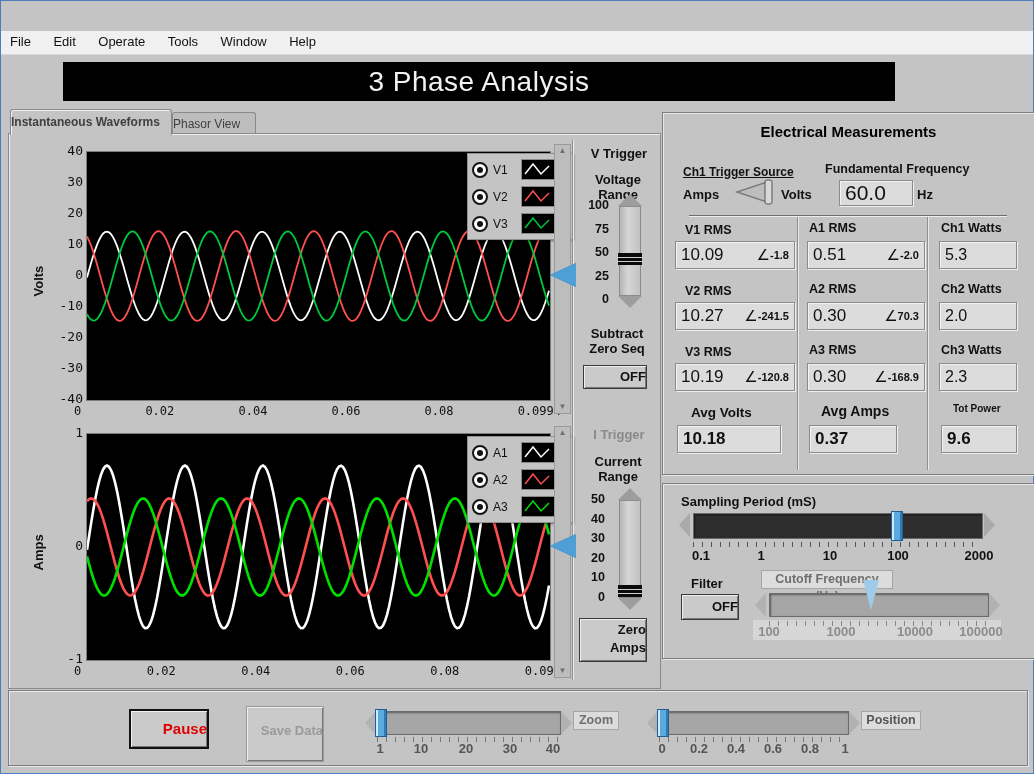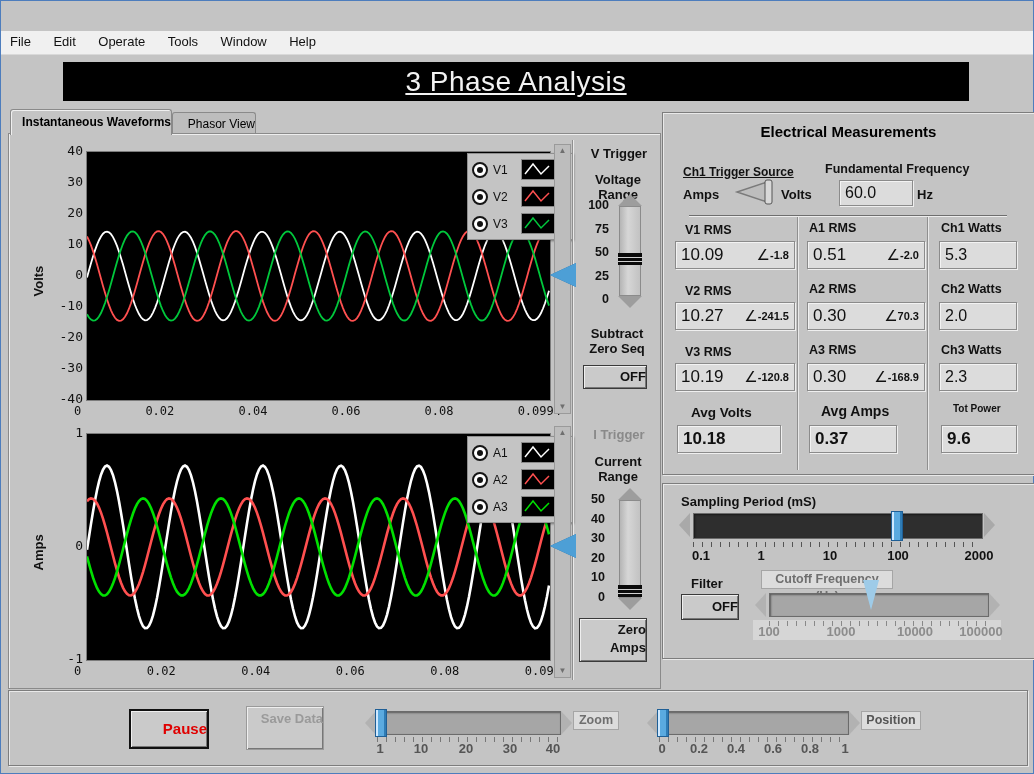--- a/index.html
+++ b/index.html
@@ -9,25 +9,25 @@
   
   .titlebar{position:absolute;left:1px;top:1px;width:1032px;height:30px;background:#f2f2f2;}
   .appicon{position:absolute;left:12px;top:7px;width:19px;height:16px;background:#3c3c3c;border-radius:3px;}
   .appicon:before{content:"";position:absolute;left:2px;top:2px;width:15px;height:3px;background:#fff;}
   .appicon:after{content:"";position:absolute;left:6px;top:7px;border-left:7px solid #fff;border-top:4px solid transparent;border-bottom:4px solid transparent;}
   .apptitle{position:absolute;left:38px;top:8px;font-size:12.5px;color:#111;}
   .winbtn{position:absolute;top:0;width:46px;height:30px;text-align:center;line-height:30px;font-size:14px;color:#222;}
   .menubar{position:absolute;left:1px;top:31px;width:1032px;height:23px;background:#f0f0f0;border-bottom:1px solid #d9d9d9;}
   .menuitem{display:inline-block;padding:3px 9px;font-size:13px;color:#111;}
   
-  .banner{position:absolute;left:63px;top:62px;width:906px;height:39px;background:#000;color:#f2f2f2;
-    text-align:center;line-height:39px;font-size:28px;letter-spacing:.5px;text-decoration:underline;}
+  .banner{position:absolute;left:63px;top:62px;width:832px;height:39px;background:#000;color:#f2f2f2;
+    text-align:center;line-height:39px;font-size:28px;letter-spacing:.5px;}
   
   .tab{position:absolute;background:#c4c4c4;border:1px solid #8a8a8a;border-bottom:none;border-radius:3px 3px 0 0;
-    text-align:right;font-size:12px;color:#000000;}
+    text-align:left;font-size:12px;color:#404040;}
   .tab.active{left:10px;top:109px;width:160px;height:25px;line-height:25px;font-weight:bold;z-index:3;
     box-shadow:inset 1px 1px 0 #efefef;}
   .tab.inactive{left:172px;top:112px;width:82px;height:22px;line-height:22px;background:#bdbdbd;}
   .tabframe{position:absolute;left:8px;top:133px;width:651px;height:554px;background:#c4c4c4;
     border:1px solid #8a8a8a;box-shadow:inset 1px 1px 0 #eee;z-index:2;}
   
   .plot{position:absolute;background:#000;border:1px solid #7c7c7c;}
   .axislabel{position:absolute;font-weight:bold;font-size:13px;color:#111;transform:rotate(-90deg);transform-origin:center;}
   .ylabels{position:absolute;display:flex;flex-direction:column;justify-content:space-between;
     font-family:"DejaVu Sans Mono",monospace;font-size:13px;color:#111;text-align:right;}
@@ -262,21 +262,21 @@
     <div class="clabel" style="left:20px;top:52px;text-decoration:underline;font-size:12px">Ch1 Trigger Source</div>
     <div class="clabel" style="left:20px;top:74px;font-size:13px">Amps</div>
     <svg style="position:absolute;left:68px;top:66px" width="46" height="26">
       <polygon points="36,3 6,13 36,23" fill="#bdbdbd" stroke="#7a7a7a" stroke-width="1.5"></polygon>
       <rect x="34" y="1" width="7" height="24" rx="2" fill="#d8d8d8" stroke="#555"></rect>
     </svg>
     <div class="clabel" style="left:118px;top:74px;font-size:13px">Volts</div>
 
     <div class="clabel" style="left:162px;top:49px;font-size:12.5px">Fundamental Frequency</div>
     <div class="numbox" style="left:176px;top:67px;width:62px;height:24px">
-      <span class="nval" style="font-size:16px">60.0</span>
+      <span class="nval" style="font-size:21px">60.0</span>
     </div>
     <div class="clabel" style="left:254px;top:74px;font-size:13px">Hz</div>
 
     <div class="hline" style="left:26px;top:102px;width:318px"></div>
     <div class="vline-sep" style="left:134px;top:104px;height:253px"></div>
     <div class="vline-sep" style="left:264px;top:104px;height:253px"></div>
 
     <div class="clabel" style="left:22px;top:110px">V1 RMS</div>
     <div class="numbox" style="left:12px;top:128px;width:108px;height:26px">
       <span class="nval">10.09</span>
@@ -377,21 +377,21 @@
     <div class="scalestrip" style="left:90px;top:136px;width:248px;height:20px"></div>
     <div class="hticks" style="left:106px;top:137px;width:218px;opacity:.6"></div>
     <span class="ticklab gray" style="left:106px;top:140px">100</span>
     <span class="ticklab gray" style="left:178px;top:140px">1000</span>
     <span class="ticklab gray" style="left:252px;top:140px">10000</span>
     <span class="ticklab gray" style="left:318px;top:140px">100000</span>
   </div>
 
   <div class="panel" style="left:8px;top:690px;width:1018px;height:74px">
     <div class="btn3d" style="left:120px;top:18px;width:76px;height:36px;line-height:36px;border:2px solid #111;font-size:15px;color:#e00000">Pause</div>
-    <div class="btn3d" style="left:237px;top:15px;width:76px;height:40px;line-height:19px;padding-top:2px;color:#9a9a9a;border:1px solid #9a9a9a">Save Data</div>
+    <div class="btn3d" style="left:237px;top:15px;width:76px;height:40px;line-height:19px;padding-top:14px;color:#9a9a9a;border:1px solid #9a9a9a">Save Data</div>
 
     <div class="harrow left" style="left:356px;top:20px;opacity:.65"></div>
     <div class="htrack lite" style="left:368px;top:20px;width:182px;height:22px"></div>
     <div class="bluehandle" style="left:366px;top:18px;height:26px"></div>
     <div class="harrow right" style="left:552px;top:20px;opacity:.65"></div>
     <div class="hticks" style="left:368px;top:46px;width:182px;opacity:.7"></div>
     <span class="ticklab" style="left:371px;top:50px;color:#555">1</span>
     <span class="ticklab" style="left:412px;top:50px;color:#555">10</span>
     <span class="ticklab" style="left:457px;top:50px;color:#555">20</span>
     <span class="ticklab" style="left:501px;top:50px;color:#555">30</span>

